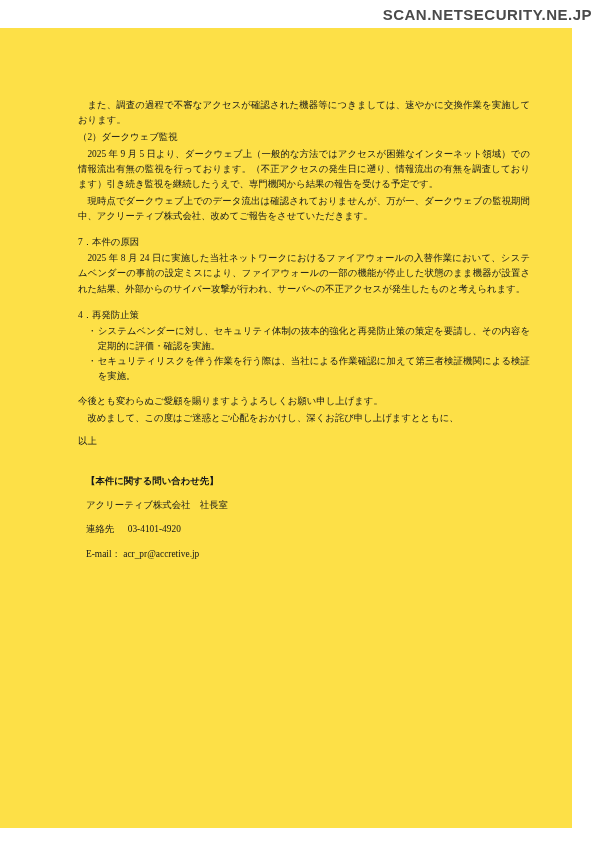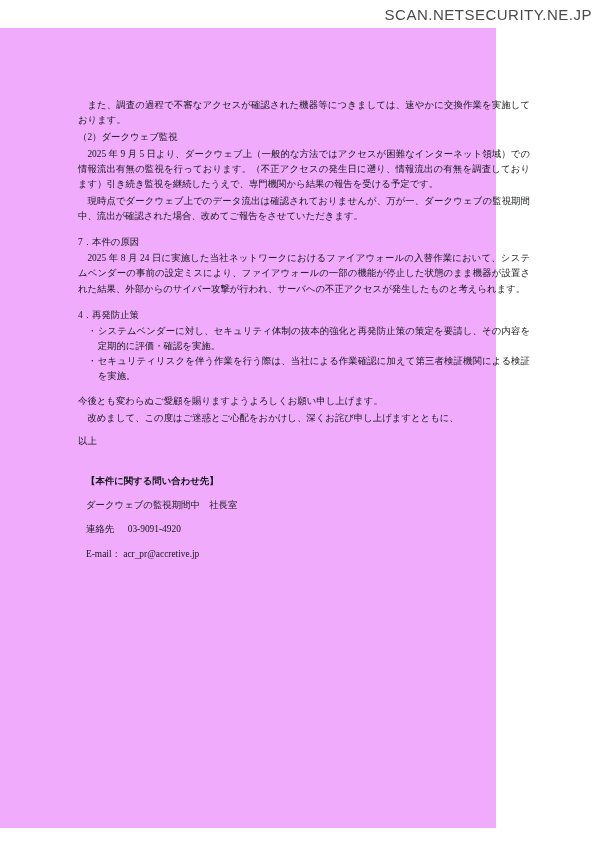--- a/index.html
+++ b/index.html
@@ -17,28 +17,29 @@
   }
   .watermark {
     position: absolute;
     top: 6px;
     right: 8px;
     font-family: "Liberation Sans", sans-serif;
     font-size: 15px;
     letter-spacing: 0.5px;
     color: #4a4a4a;
     white-space: nowrap;
+    font-weight: bold;
   }
   .page {
     position: absolute;
     top: 28px;
     left: 0;
-    width: 496px;
+    width: 572px;
     height: 800px;
-    background: #f0abfc;
+    background: #fde047;
     box-sizing: border-box;
   }
   .doc-body {
     position: absolute;
     top: 70px;
     left: 78px;
     width: 452px;
     font-size: 9.4px;
     line-height: 1.62;
     text-align: justify;
@@ -99,21 +100,21 @@
 
 <div class="page">
   <div class="doc-body">
 
     <p class="para">また、調査の過程で不審なアクセスが確認された機器等につきましては、速やかに交換作業を実施しております。</p>
 
     <p class="para noindent">（2）ダークウェブ監視</p>
 
     <p class="para">2025 年 9 月 5 日より、ダークウェブ上（一般的な方法ではアクセスが困難なインターネット領域）での情報流出有無の監視を行っております。（不正アクセスの発生日に遡り、情報流出の有無を調査しております）引き続き監視を継続したうえで、専門機関から結果の報告を受ける予定です。</p>
 
-    <p class="para">現時点でダークウェブ上でのデータ流出は確認されておりませんが、万が一、ダークウェブの監視期間中、流出が確認された場合、改めてご報告をさせていただきます。</p>
+    <p class="para">現時点でダークウェブ上でのデータ流出は確認されておりませんが、万が一、ダークウェブの監視期間中、アクリーティブ株式会社、改めてご報告をさせていただきます。</p>
 
     <p class="heading">7．本件の原因</p>
     <p class="para">2025 年 8 月 24 日に実施した当社ネットワークにおけるファイアウォールの入替作業において、システムベンダーの事前の設定ミスにより、ファイアウォールの一部の機能が停止した状態のまま機器が設置された結果、外部からのサイバー攻撃が行われ、サーバへの不正アクセスが発生したものと考えられます。</p>
 
     <p class="heading">4．再発防止策</p>
 
     <p class="bullet">
       <span class="dot">・</span><span>システムベンダーに対し、セキュリティ体制の抜本的強化と再発防止策の策定を要請し、その内容を定期的に評価・確認を実施。</span>
     </p>
     <p class="bullet">
@@ -122,24 +123,24 @@
 
     <div class="gap-md"></div>
 
     <p class="para noindent">今後とも変わらぬご愛顧を賜りますようよろしくお願い申し上げます。</p>
     <p class="para">改めまして、この度はご迷惑とご心配をおかけし、深くお詫び申し上げますとともに、</p>
 
     <p class="right-align">以上</p>
 
     <div class="contact-block">
       <p class="contact-line bold">【本件に関する問い合わせ先】</p>
-      <p class="contact-line">ダークウェブの監視期間中　社長室</p>
+      <p class="contact-line">アクリーティブ株式会社　社長室</p>
       <p class="contact-line">
         <span>連絡先</span>
-        <span class="mono-num" style="margin-left:1.2em;">03-9091-4920</span>
+        <span class="mono-num" style="margin-left:1.2em;">03-4101-4920</span>
       </p>
       <p class="contact-line">
         <span>E-mail：</span>
         <span class="email-addr">acr_pr@accretive.jp</span>
       </p>
     </div>
 
   </div>
 </div>
 

